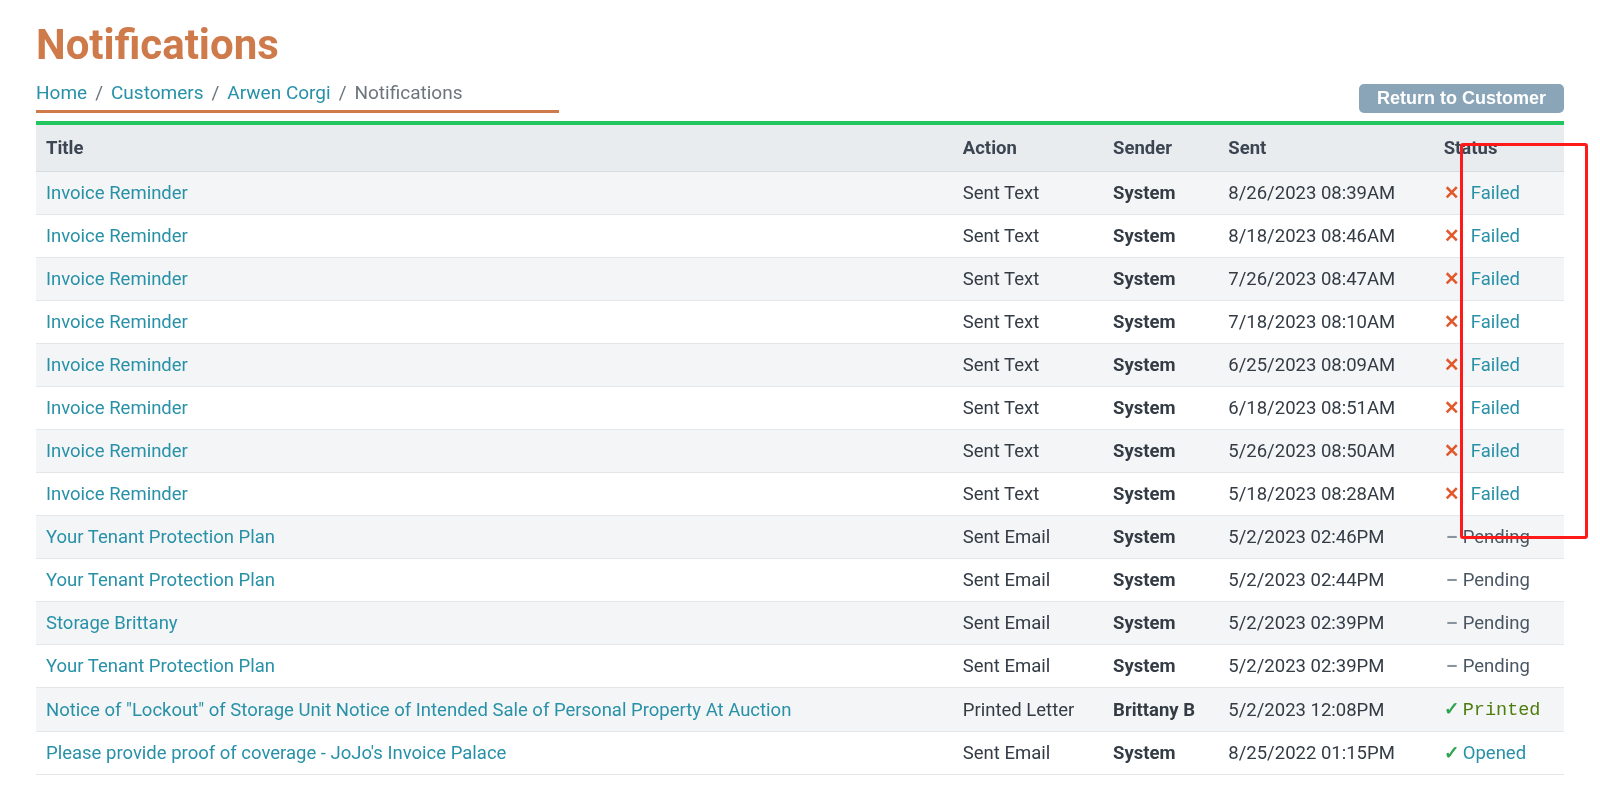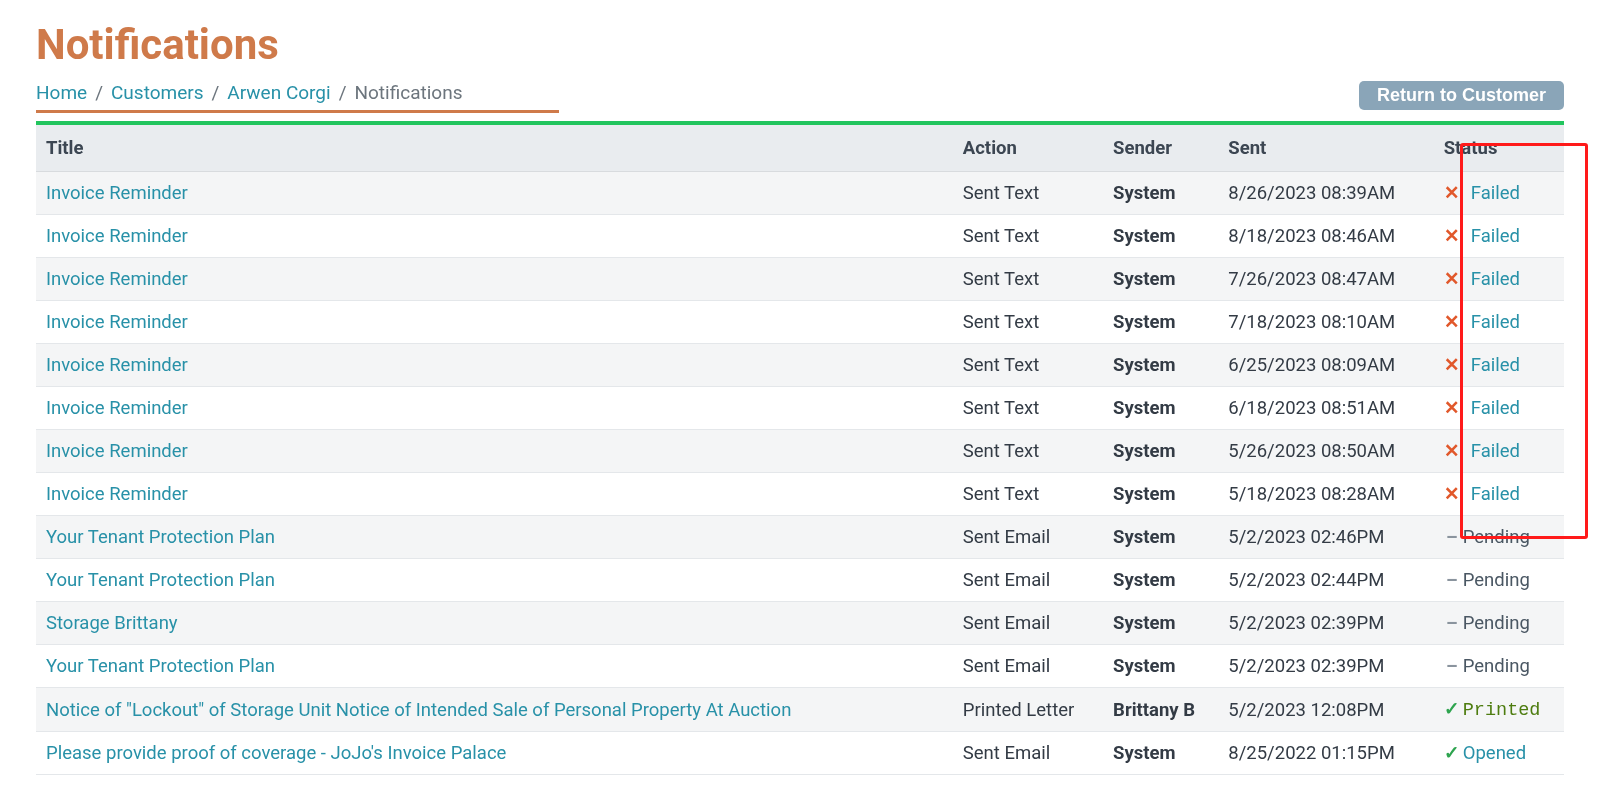--- a/index.html
+++ b/index.html
@@ -12,21 +12,21 @@
   }
   .page-title {
     font-size: 42px;
     font-weight: 700;
     color: #cf7a4a;
     margin-bottom: 12px;
   }
   .header-row {
     display: flex;
     justify-content: space-between;
-    align-items: flex-start;
+    align-items: flex-end;
     margin-bottom: 8px;
     gap: 44px;
   }
   .breadcrumb {
     font-size: 19px;
     color: #6c757d;
     display: flex;
     align-items: center;
     gap: 8px;
     border-bottom: 3px solid #cf7a4a;

